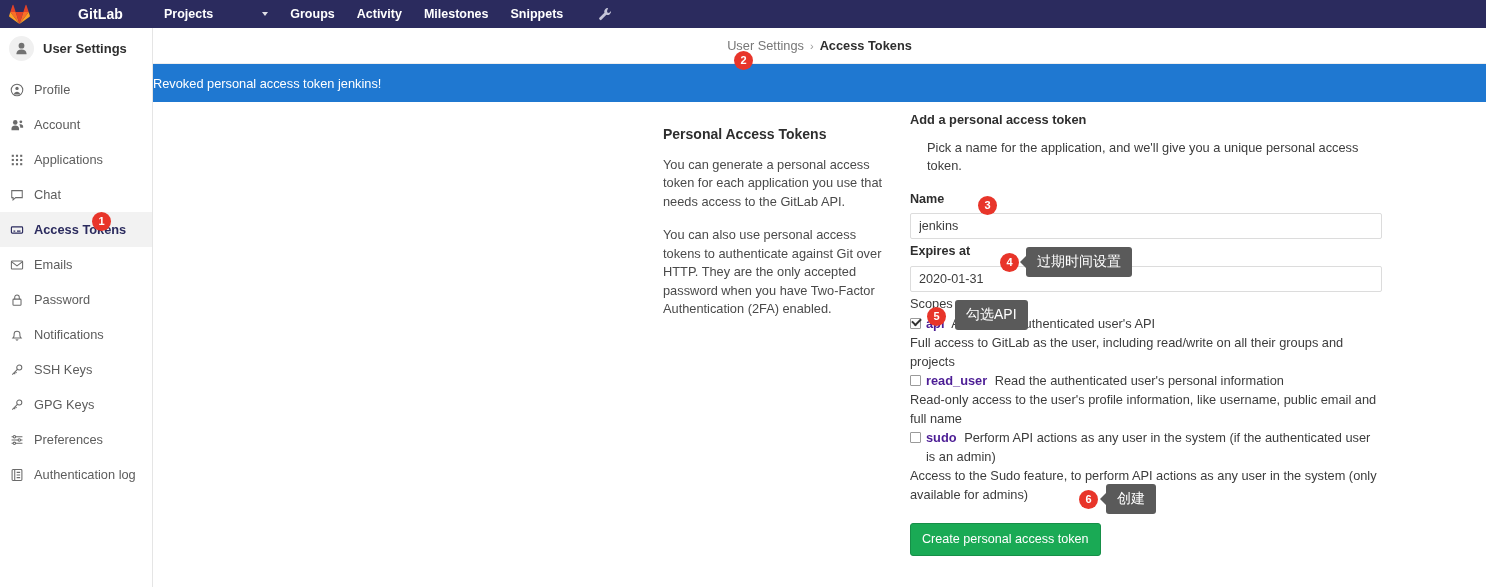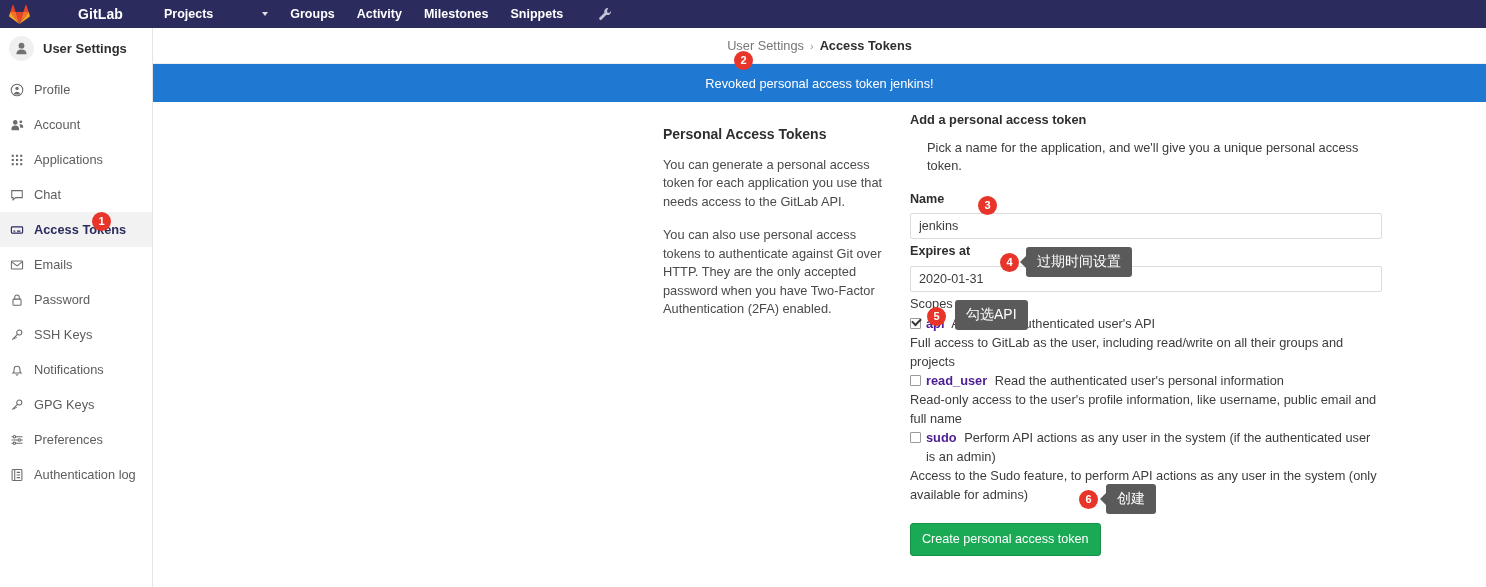--- a/index.html
+++ b/index.html
@@ -96,21 +96,21 @@
   .bc-link { color: #777; }
   .bc-sep { margin: 0 6px; color: #999; font-size: 11px; }
   .bc-current { color: #2e2e2e; font-weight: 600; }
 
   
   #flash {
     position: absolute; top: 64px; left: 153px;
     width: 1333px; height: 38px;
     background: #1f78d1;
     color: #fff;
-    display: flex; align-items: center; justify-content: center;
+    display: flex; align-items: center; 
     font-size: 12.8px;
   }
 
   
   #content {
     position: absolute; top: 102px; left: 153px;
     width: 1333px; height: 485px;
     background: #fff;
   }
   .col-left {
@@ -333,35 +333,35 @@
             <rect x="3.4" y="7" width="9.2" height="7" rx="1"></rect>
             <path d="M5.4 7V4.8a2.6 2.6 0 0 1 5.2 0V7"></path>
           </svg>
         </span>
         <span>Password</span>
       </div>
 
       <div class="sb-item">
         <span class="ico">
           <svg viewBox="0 0 16 16" fill="none" stroke="currentColor" stroke-width="1.2">
+            <path d="M3.4 11.4h9.2c-1-1-1.3-1.9-1.3-3.2V6.9a3.3 3.3 0 0 0-6.6 0v1.3c0 1.3-.3 2.2-1.3 3.2z"></path>
+            <path d="M6.7 13a1.4 1.4 0 0 0 2.6 0"></path>
+          </svg>
+        </span>
+        <span>Notifications</span>
+      </div>
+
+      <div class="sb-item">
+        <span class="ico">
+          <svg viewBox="0 0 16 16" fill="none" stroke="currentColor" stroke-width="1.2">
             <circle cx="10.6" cy="5.2" r="2.9"></circle>
             <path d="M8.5 7.3 2.6 13.2M4.5 11.2l1.5 1.5M6 9.8l1.5 1.5"></path>
           </svg>
         </span>
         <span>SSH Keys</span>
-      </div>
-
-      <div class="sb-item">
-        <span class="ico">
-          <svg viewBox="0 0 16 16" fill="none" stroke="currentColor" stroke-width="1.2">
-            <path d="M3.4 11.4h9.2c-1-1-1.3-1.9-1.3-3.2V6.9a3.3 3.3 0 0 0-6.6 0v1.3c0 1.3-.3 2.2-1.3 3.2z"></path>
-            <path d="M6.7 13a1.4 1.4 0 0 0 2.6 0"></path>
-          </svg>
-        </span>
-        <span>Notifications</span>
       </div>
 
       <div class="sb-item">
         <span class="ico">
           <svg viewBox="0 0 16 16" fill="none" stroke="currentColor" stroke-width="1.2">
             <circle cx="10.6" cy="5.2" r="2.9"></circle>
             <path d="M8.5 7.3 2.6 13.2M4.5 11.2l1.5 1.5M6 9.8l1.5 1.5"></path>
           </svg>
         </span>
         <span>GPG Keys</span>

